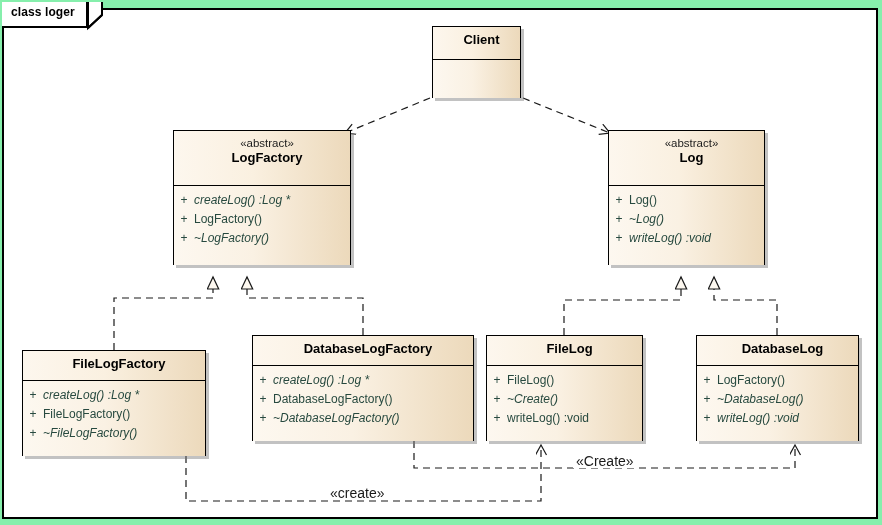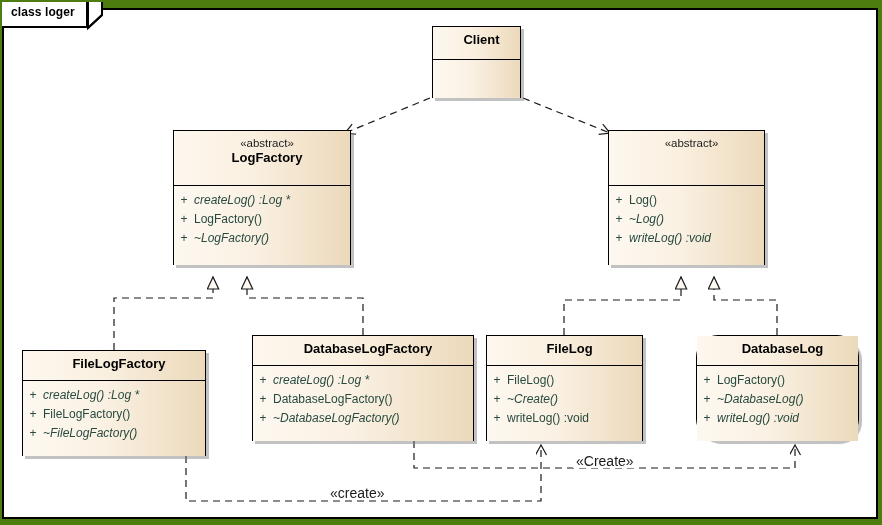--- a/index.html
+++ b/index.html
@@ -9,21 +9,21 @@
     background: #ffffff;
   }
   body {
     font-family: "Liberation Sans", sans-serif;
     -webkit-font-smoothing: antialiased;
   }
   #canvas {
     position: relative;
     width: 882px;
     height: 525px;
-    background: #4d7c0f;
+    background: #86efac;
     overflow: hidden;
   }
   
   .frame {
     position: absolute;
     left: 2px;
     top: 8px;
     width: 876px;
     height: 511px;
     border: 2px solid #000000;
@@ -204,20 +204,21 @@
           </div>
           <div class="member italic">
             <span class="vis">+</span>
             <span class="sig">~LogFactory()</span>
           </div>
         </div>
       </div>
       <div class="uml-class" style="left: 608px; top: 130px; width: 157px; height: 135px;">
         <div class="uml-head" style="height: 55px;">
           <div class="stereotype">«abstract»</div>
+          <div class="class-name">Log</div>
         </div>
         <div class="uml-body" style="height: 79px;">
           <div class="member">
             <span class="vis">+</span>
             <span class="sig">Log()</span>
           </div>
           <div class="member italic">
             <span class="vis">+</span>
             <span class="sig">~Log()</span>
           </div>
@@ -277,21 +278,21 @@
           <div class="member italic">
             <span class="vis">+</span>
             <span class="sig">~Create()</span>
           </div>
           <div class="member">
             <span class="vis">+</span>
             <span class="sig">writeLog()  :void</span>
           </div>
         </div>
       </div>
-      <div class="uml-class" style="left: 696px; top: 335px; width: 163px; height: 106px; border-radius: 22px;">
+      <div class="uml-class" style="left: 696px; top: 335px; width: 163px; height: 106px;">
         <div class="uml-head" style="height: 30px;">
           <div class="class-name">DatabaseLog</div>
         </div>
         <div class="uml-body" style="height: 75px;">
           <div class="member">
             <span class="vis">+</span>
             <span class="sig">LogFactory()</span>
           </div>
           <div class="member italic">
             <span class="vis">+</span>

